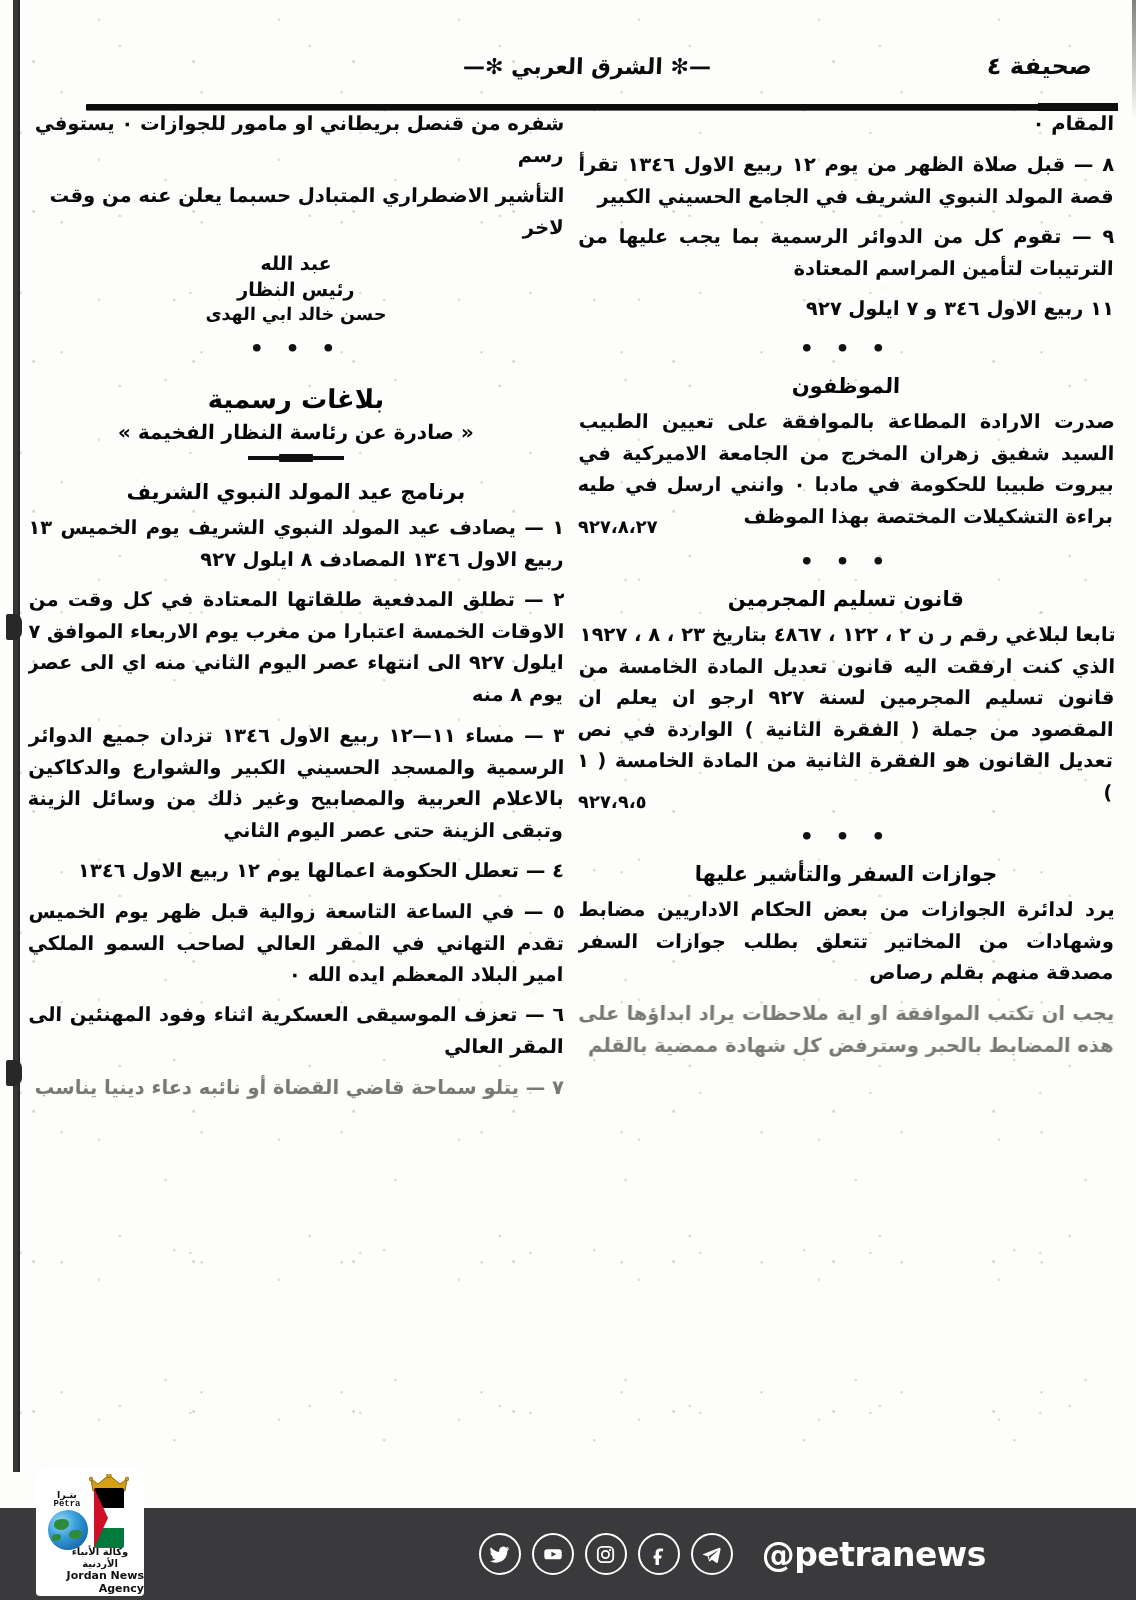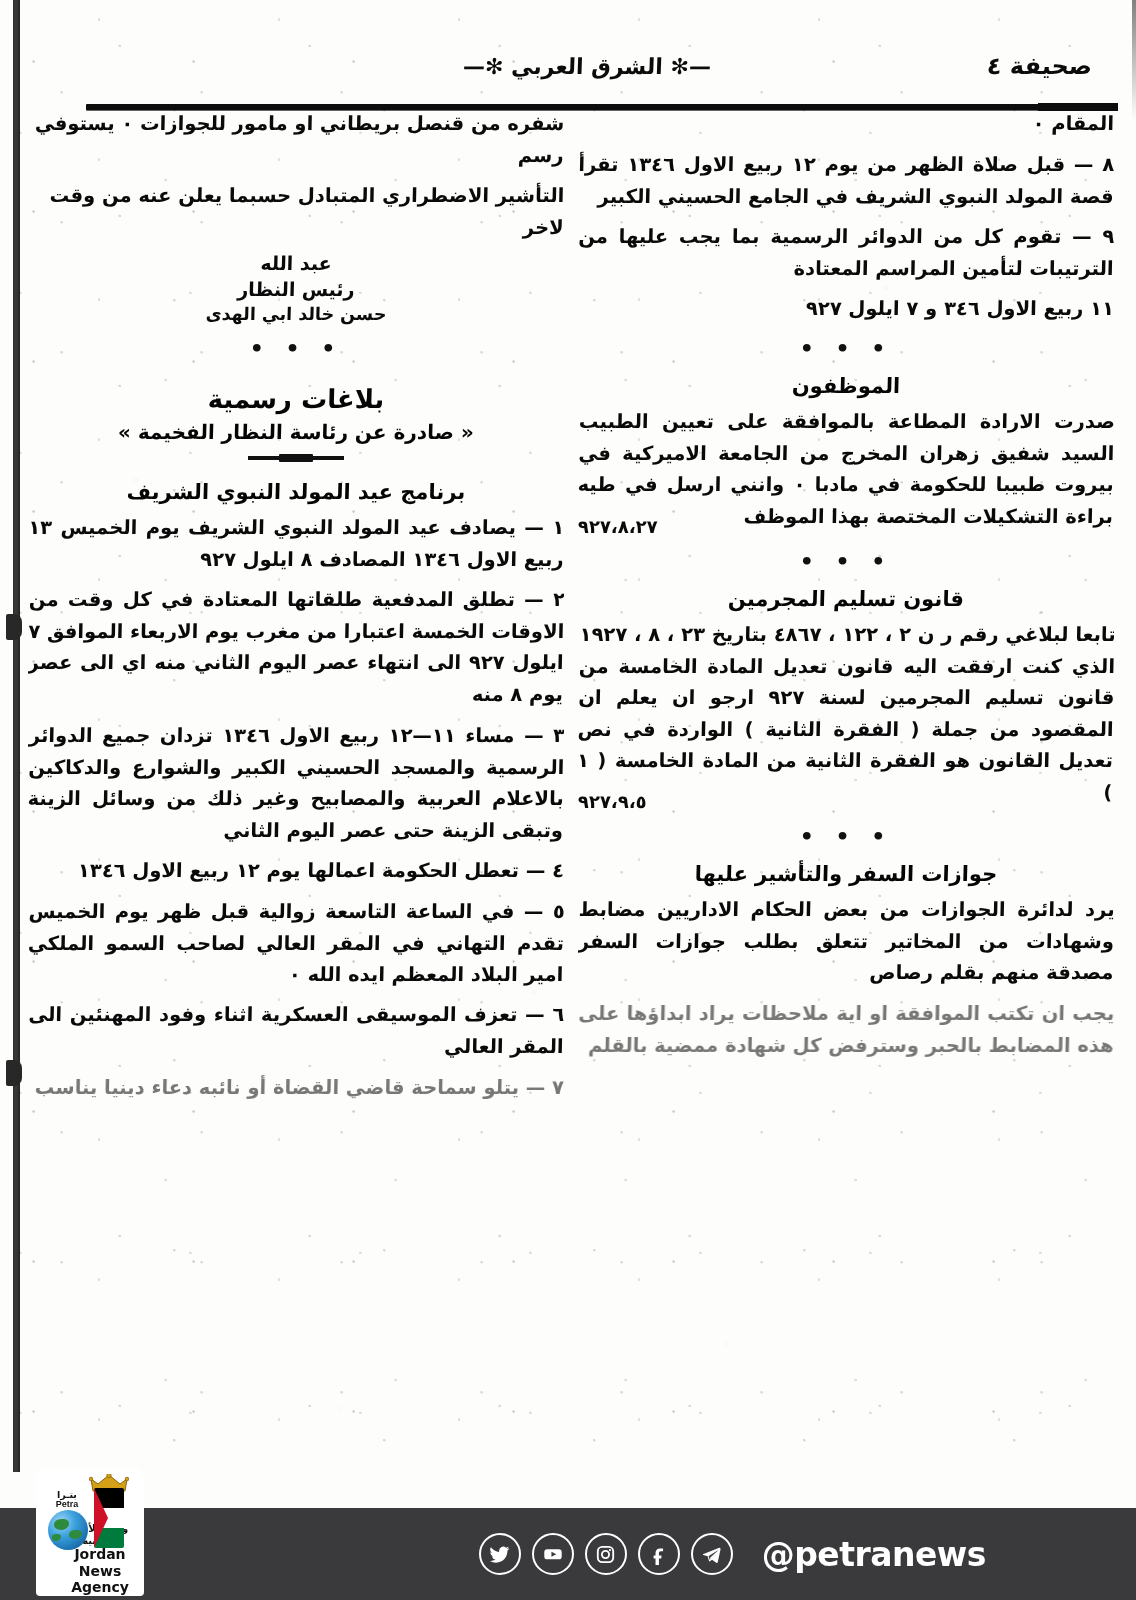--- a/index.html
+++ b/index.html
@@ -324,21 +324,21 @@
   .logo-petra-ar {
     font-size: 9.5px;
     font-weight: 700;
     color: #111;
     letter-spacing: 1px;
   }
   .logo-petra-en {
     font-size: 9px;
     font-weight: 700;
     color: #111;
-    font-family: Liberation Sans, sans-serif;
+    font-family: Liberation Mono, monospace;
     direction: ltr;
   }
   .logo-globe {
     position: absolute;
     right: 50px;
     top: 34px;
     width: 40px;
     height: 40px;
     border-radius: 50%;
     background:
@@ -355,25 +355,26 @@
     text-align: center;
     line-height: 1.18;
     padding-left: 20px;
   }
   .logo-cap-ar {
     font-size: 10px;
     font-weight: 700;
     color: #111;
   }
   .logo-cap-en {
-    font-size: 14px;
+    font-size: 11px;
     font-weight: 700;
     color: #111;
     direction: ltr;
     font-family: "DejaVu Sans", "Liberation Sans", sans-serif;
+    text-align: right;
   }
 
   
   .speckle {
     position: absolute;
     inset: 0;
     pointer-events: none;
     background-image:
       radial-gradient(circle at 21% 41%, rgba(0,0,0,0.35) 0 1px, transparent 1.6px),
       radial-gradient(circle at 63% 27%, rgba(0,0,0,0.30) 0 1px, transparent 1.6px),

